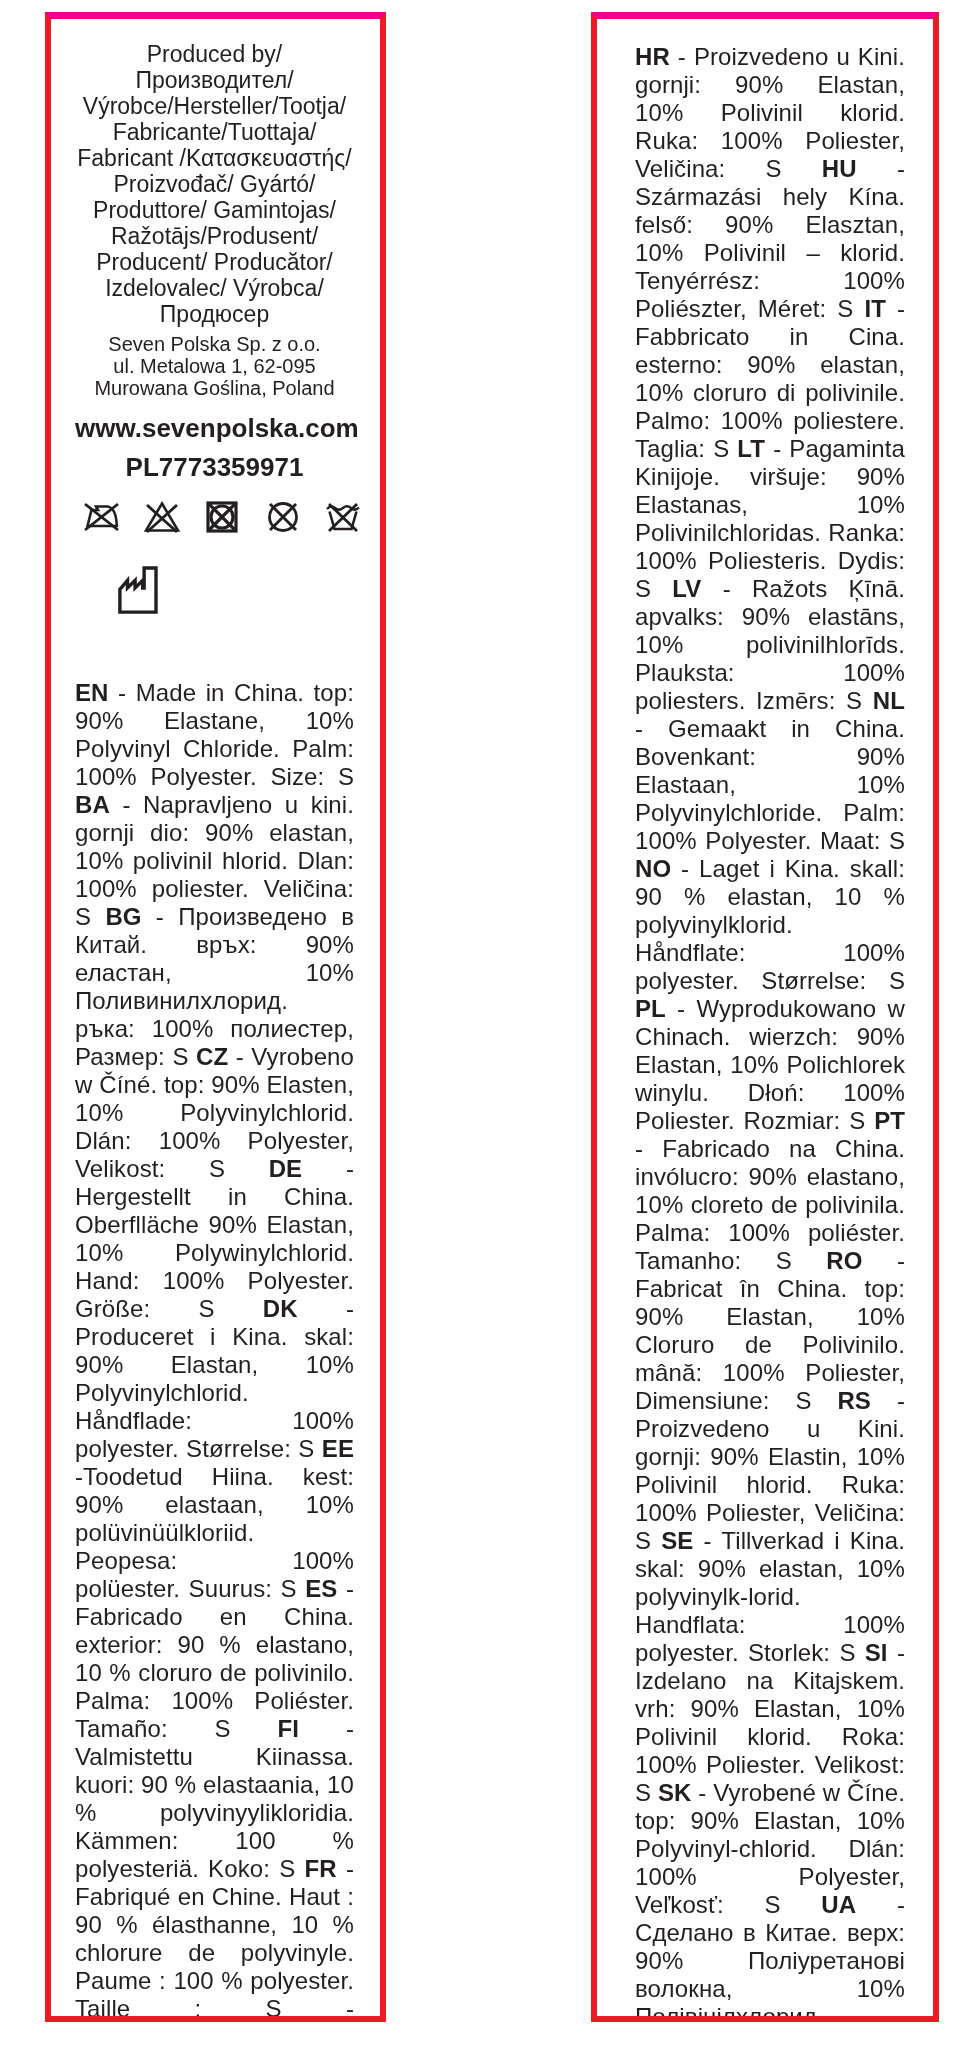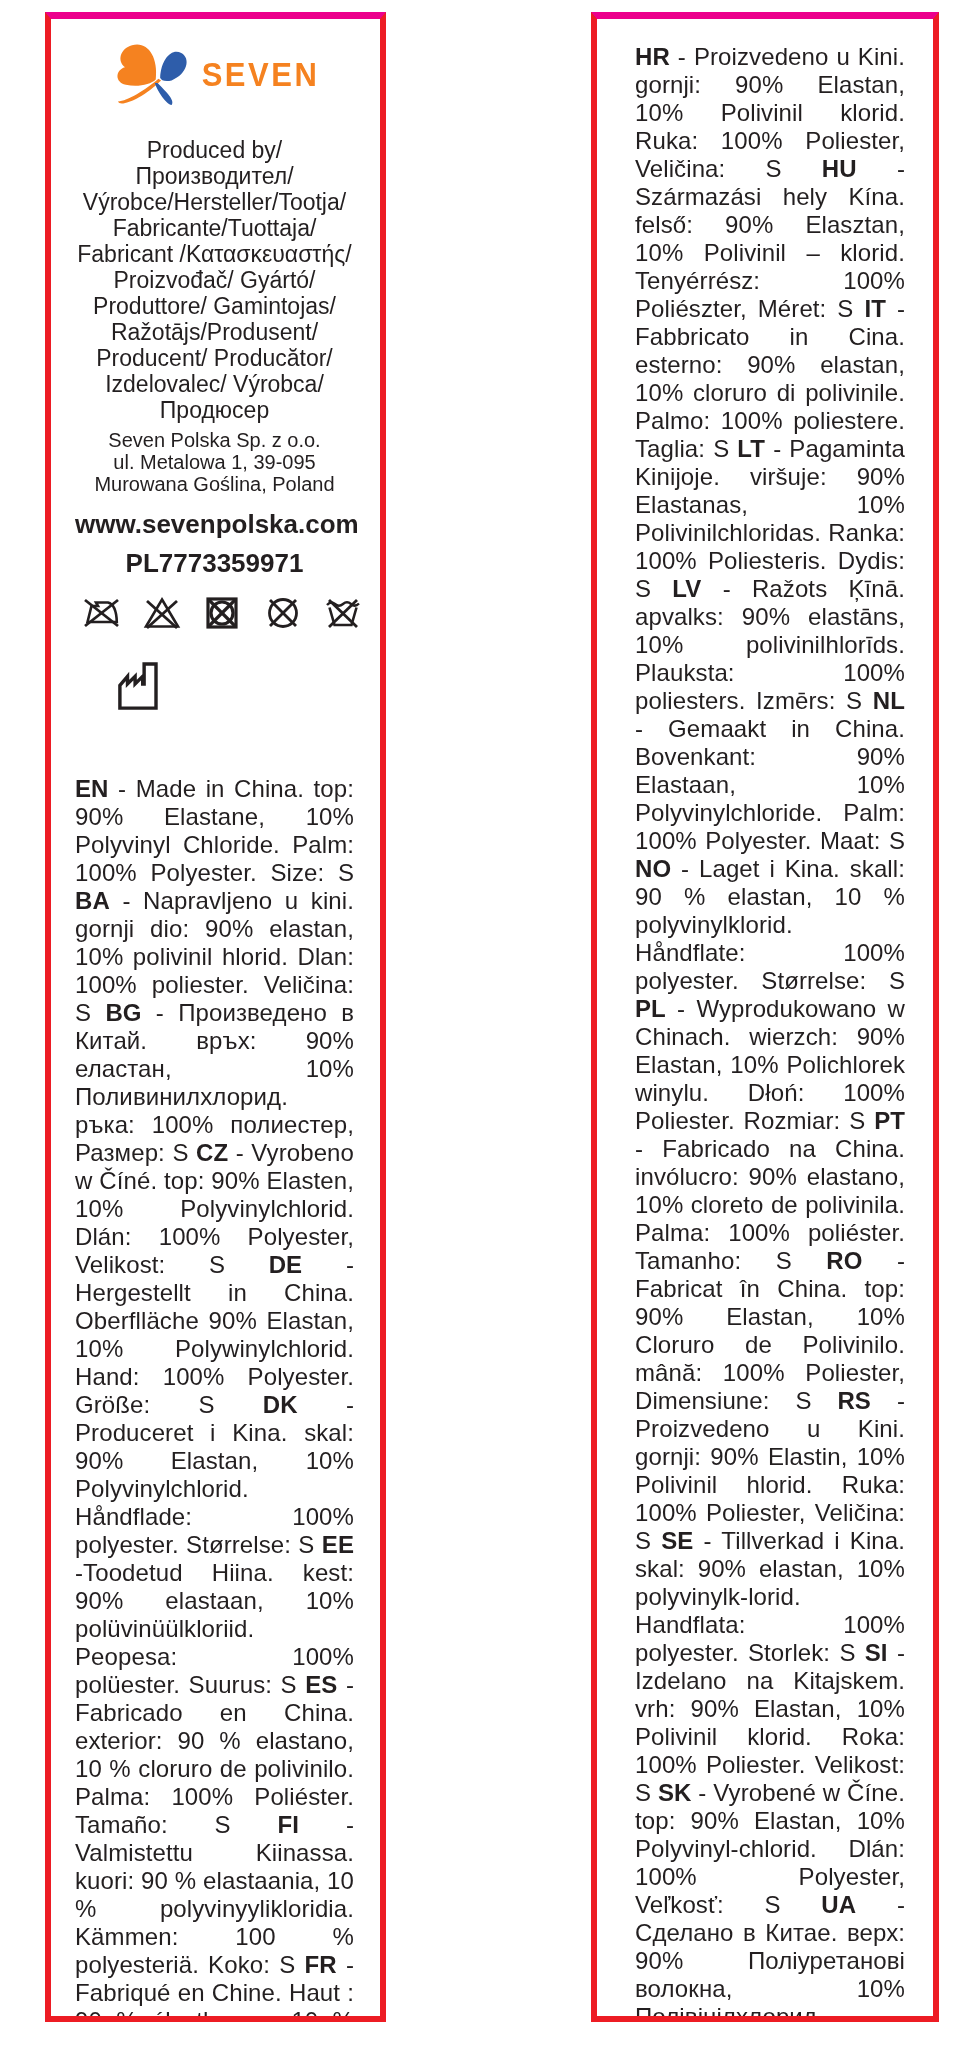--- a/index.html
+++ b/index.html
@@ -54,44 +54,35 @@
   #left-panel .comp{margin-top:64px;}
   .comp b{font-weight:700;}
 
   .stroke{fill:none;stroke:#231f20;}
 </style>
 </head>
 <body>
 
 <div class="panel" id="left-panel">
 
-  <div class="logo-row">
-    <svg class="logo-mark" viewBox="0 0 100 88" aria-hidden="true">
-      <path fill="#f58220" d="M52,48 C55,21 42,4 25,9 C11,13 8,27 17,34 C6,37 5,51 18,54 C31,57 46,54 52,48 Z"></path>
-      <path fill="#2e5daa" d="M57,46 C58,25 70,12 81,18 C92,24 88,42 70,49 C63,51 58,49 57,46 Z"></path>
-      <path fill="#f58220" d="M58,49 C38,69 12,80 9,73 C20,72 40,60 55,47 Z"></path>
-      <path fill="#2e5daa" d="M54,52 C65,63 74,72 70,77 C64,76 54,62 51,52 Z"></path>
-    </svg>
-    <span class="logo-word">SEVEN</span>
-  </div>
 
   <div class="produced-by">Produced by/
 Производител/
 Výrobce/Hersteller/Tootja/
 Fabricante/Tuottaja/
 Fabricant /Κατασκευαστής/
 Proizvođač/ Gyártó/
 Produttore/ Gamintojas/
 Ražotājs/Produsent/
 Producent/ Producător/
 Izdelovalec/ Výrobca/
 Продюсер</div>
 
   <div class="address">Seven Polska Sp. z o.o.
-ul. Metalowa 1, 39-095
+ul. Metalowa 1, 62-095
 Murowana Goślina, Poland</div>
   <div class="website">www.sevenpolska.com</div>
   <div class="tax-id">PL7773359971</div>
 
   <div class="care-row">
     <svg width="40" height="40" viewBox="0 0 40 40" aria-hidden="true">
       <path class="stroke" stroke-width="2.6" d="M6.5,29 L10.5,13 H17 L15,9.5 H27 C33,11 35.5,19 35.8,29 Z"></path>
       <line class="stroke" stroke-width="2.8" x1="4" y1="7" x2="37" y2="33"></line>
       <line class="stroke" stroke-width="2.8" x1="37" y1="7" x2="4" y2="33"></line>
     </svg>

